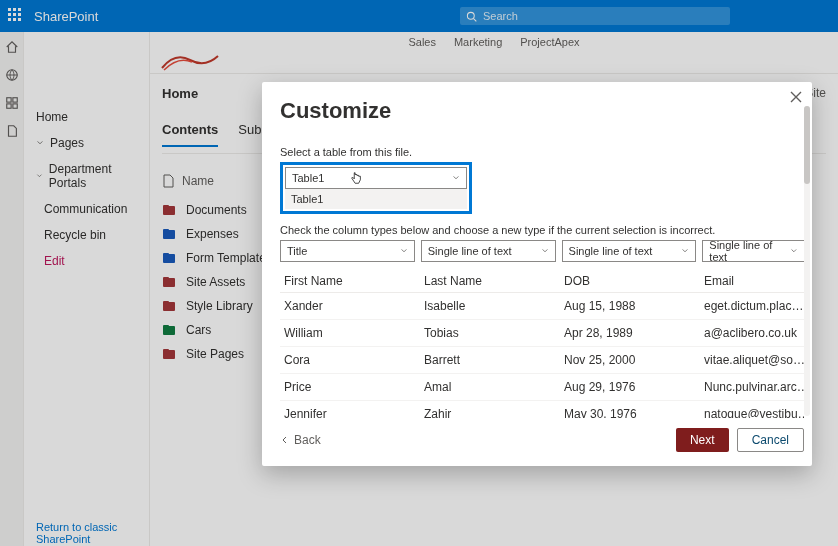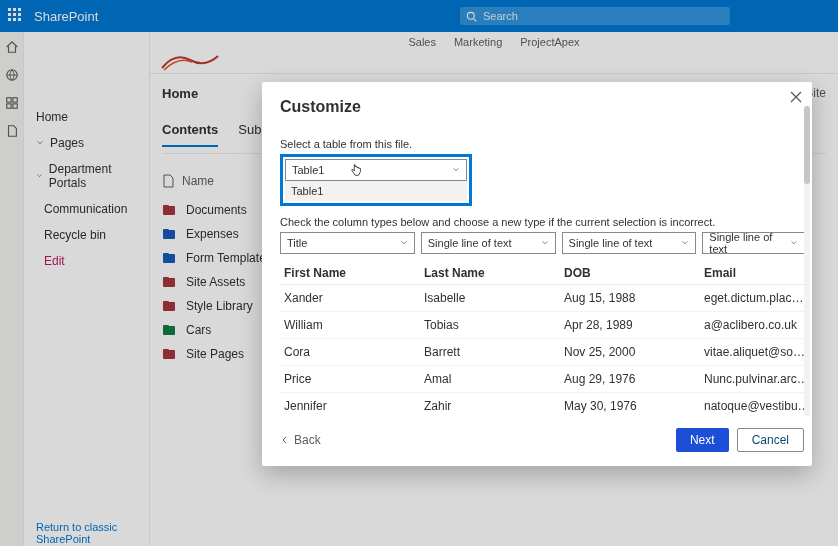--- a/index.html
+++ b/index.html
@@ -53,42 +53,42 @@
   .lib-head-row { display: flex; align-items: center; gap: 8px; padding: 2px 0 10px 0; font-size: 12px; color: #605e5c; }
   .file-item { display: flex; align-items: center; gap: 10px; padding: 4px 0; font-size: 12px; color: #323130; height: 24px; }
   .file-icon { width: 14px; height: 14px; display: flex; align-items: center; justify-content: center; }
 
   
   .overlay { position: absolute; inset: 0; background: rgba(0,0,0,0.15); }
   .modal { position: absolute; left: 262px; top: 82px; width: 550px; height: 384px; background: #fff; border-radius: 2px; box-shadow: 0 8px 24px rgba(0,0,0,0.25); padding: 16px 8px 14px 18px; display: flex; flex-direction: column; overflow: hidden; }
   .modal-scroll { position: absolute; right: 2px; top: 24px; bottom: 50px; width: 6px; background: #f3f2f1; border-radius: 3px; }
   .modal-scroll-thumb { position: absolute; top: 0; width: 6px; height: 78px; background: #c8c6c4; border-radius: 3px; }
   .modal-close { position: absolute; top: 8px; right: 10px; color: #605e5c; cursor: pointer; background: none; border: none; font-size: 14px; }
-  .modal h2 { font-size: 16px; font-weight: 600; margin-bottom: 22px; }
+  .modal h2 { font-size: 22px; font-weight: 600; margin-bottom: 22px; }
   .modal-label { font-size: 11px; color: #323130; margin-bottom: 4px; }
   .table-select-wrap { border: 3px solid #0078d4; padding: 2px; width: 192px; }
   .combo { border: 1px solid #8a8886; height: 22px; display: flex; align-items: center; padding: 0 6px; font-size: 11px; justify-content: space-between; cursor: pointer; }
   .combo .chev3 { width: 8px; height: 8px; }
   .combo-option { padding: 4px 6px; font-size: 11px; background: #f3f2f1; cursor: pointer; }
   .cursor-hand { position: absolute; width: 14px; height: 14px; pointer-events: none; }
   .check-text { font-size: 11px; margin: 10px 0 4px 0; }
   .type-row { display: flex; gap: 6px; margin-bottom: 2px; }
   .type-combo { border: 1px solid #8a8886; height: 22px; width: 138px; display: flex; align-items: center; justify-content: space-between; padding: 0 6px; font-size: 11px; cursor: pointer; }
   .type-combo.email { width: 104px; border-right: none; }
   .data-table { margin-top: 6px; overflow: hidden; }
   .data-head, .data-row { display: flex; }
-  .data-head { border-bottom: 1px solid #edebe9; padding: 4px 0; font-size: 12px; font-weight: 700; }
+  .data-head { border-bottom: 1px solid #edebe9; padding: 4px 0; font-size: 12px; font-weight: 400; }
   .data-row { border-bottom: 1px solid #f3f2f1; padding: 6px 0; font-size: 12px; }
   .col { flex: 0 0 140px; padding-left: 4px; white-space: nowrap; overflow: hidden; text-overflow: ellipsis; }
   .col.email { flex: 0 0 110px; }
   .modal-footer { margin-top: auto; display: flex; align-items: center; padding-top: 10px; }
   .back-link { display: flex; align-items: center; gap: 4px; font-size: 12px; color: #605e5c; cursor: pointer; }
   .btns { margin-left: auto; display: flex; gap: 8px; }
   .btn { padding: 4px 14px; font-size: 12px; border-radius: 2px; cursor: pointer; }
-  .btn-primary { background: #1d4ed8; color: #fff; border: none; }
+  .btn-primary { background: #7f1d1d; color: #fff; border: none; }
   .btn-secondary { background: #fff; border: 1px solid #8a8886; color: #0c4a6e; }
 </style>
 </head>
 <body>
 
 <div class="suite">
   <div class="waffle">
     <span></span>
       <span></span>
       <span></span>

